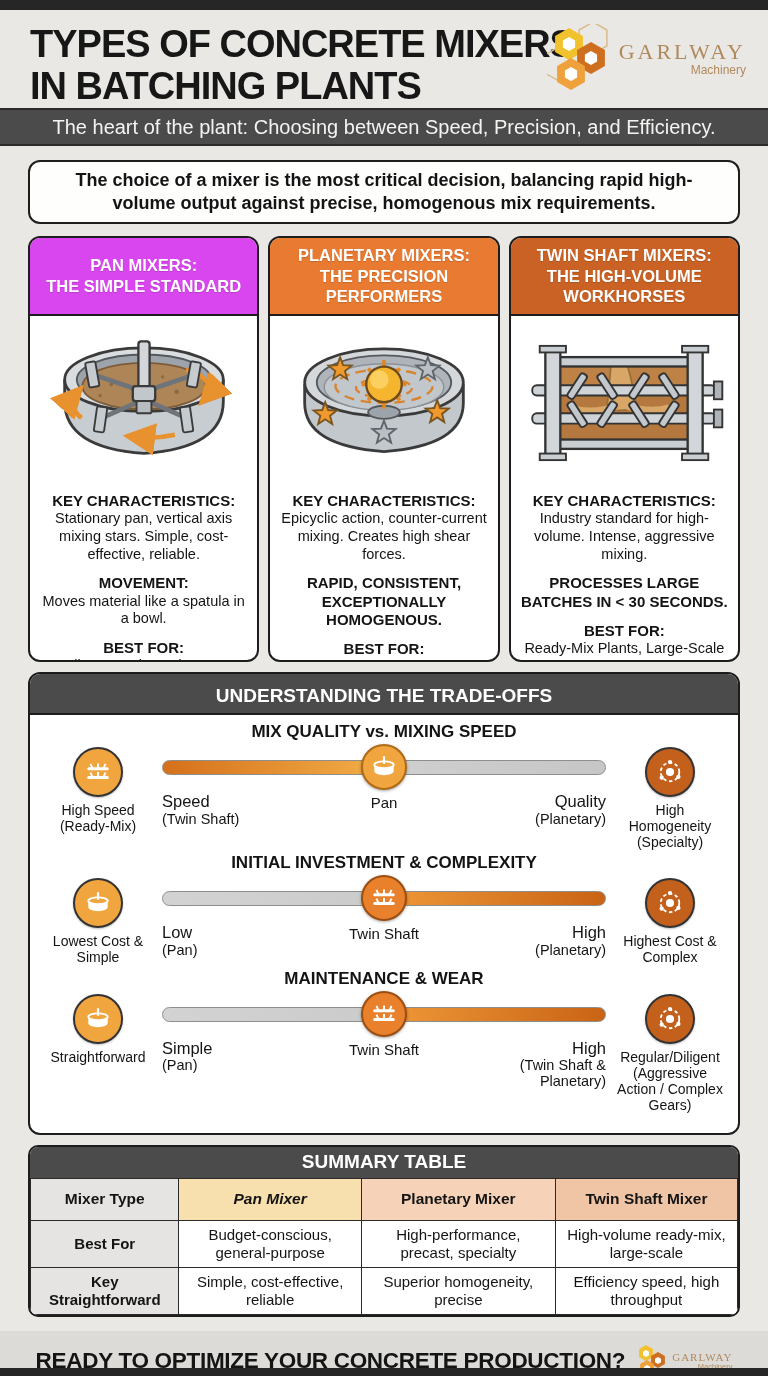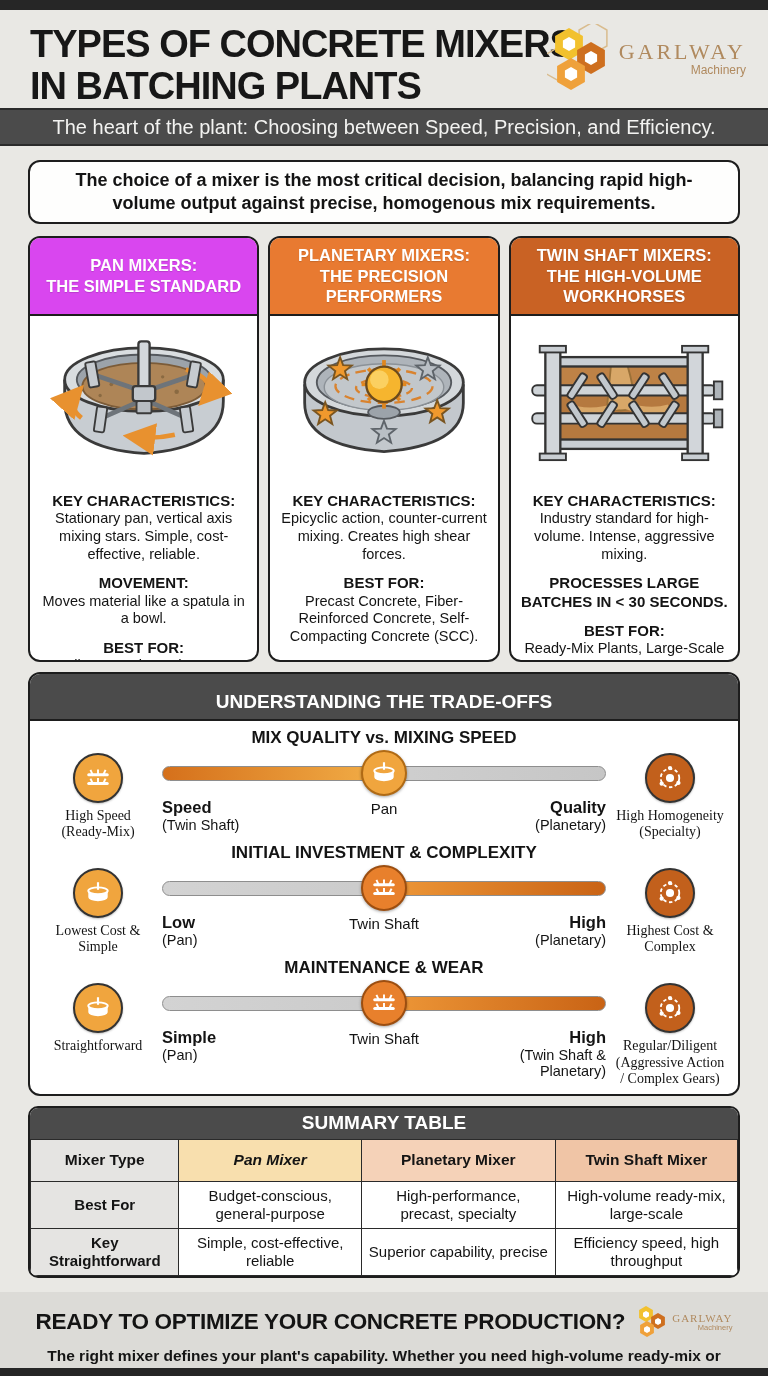--- a/index.html
+++ b/index.html
@@ -46,46 +46,46 @@
   .hdr-amber { background:#d946ef; }
   .hdr-orange { background:#E87A31; }
   .hdr-burnt { background:#C96224; }
   .card-illustration { height:168px; flex:none; display:flex; align-items:center; justify-content:center; padding-top:6px; }
   .card-text { padding:8px 9px 8px; text-align:center; font-size:14.5px; line-height:1.22; }
   .card-section { margin-bottom:11px; }
   .sec-heading { font-weight:bold; font-size:15px; }
 
   
   .tradeoffs { margin:10px 28px 0; background:#fff; border:2px solid #1d1d1d; border-radius:12px; overflow:hidden; }
-  .tradeoffs-header { background:#4B4B4B; color:#fff; font-weight:bold; font-size:19px; text-align:center; padding:17px 0 6px; border-bottom:2px solid #1d1d1d; }
-  .tradeoffs-body { padding:4px 12px 7px; }
+  .tradeoffs-header { background:#4B4B4B; color:#fff; font-weight:bold; font-size:19px; text-align:center; padding:11px 0 6px; border-bottom:2px solid #1d1d1d; }
+  .tradeoffs-body { padding:4px 12px 20px; }
   .slider-title { text-align:center; font-weight:bold; font-size:17px; margin-top:3px; }
   .slider-row { display:flex; align-items:flex-start; }
-  .side-col { width:112px; flex:none; display:flex; flex-direction:column; align-items:center; padding-top:5px;font-family:Liberation Serif, serif; }
+  .side-col { width:112px; flex:none; display:flex; flex-direction:column; align-items:center; padding-top:5px; }
   .icon-circle { width:50px; height:50px; border-radius:50%; border:2px solid #333; display:flex; align-items:center; justify-content:center; flex:none; box-shadow:0 1px 2px rgba(0,0,0,.25); }
   .circ-amber { background:#F0A53E; }
   .circ-burnt { background:#C2601C; }
   .icon-caption { font-size:14px; text-align:center; line-height:1.15; margin-top:5px; }
   .track-zone { flex:1; padding:0 4px; }
   .track-wrap { position:relative; height:50px; }
   .track { position:absolute; left:4px; right:4px; top:18px; height:15px; border-radius:9px; border:1.5px solid #8E8E8E; }
   .fill-left  { background:linear-gradient(to right,#D5701B 0%,#F2AE47 49.5%,#CFCFCF 50.5%,#C6C6C6 100%); }
   .fill-right { background:linear-gradient(to right,#D3D3D3 0%,#CBCBCB 49.5%,#EE9838 50.5%,#C96315 100%); }
   .knob {
     position:absolute; left:50%; top:50%; transform:translate(-50%,-50%);
     width:46px; height:46px; border-radius:50%; display:flex; align-items:center; justify-content:center;
     box-shadow:0 1px 3px rgba(0,0,0,.35);
   }
   .knob-amber { background:#F0A53E; border:2.5px solid #B06A14; }
   .knob-orange { background:#E8802C; border:2.5px solid #9C4E10; }
   .slider-labels { display:flex; align-items:flex-start; }
   .sl-left { flex:1; padding-left:4px; }
   .sl-center { width:140px; flex:none; text-align:center; font-size:15px; padding-top:2px; }
   .sl-right { flex:1; text-align:right; padding-right:4px; }
-  .sl-main { font-weight:bold; font-size:16.5px; line-height:1.12; }
+  .sl-main { font-weight:normal; font-size:16.5px; line-height:1.12; }
   .sl-sub { font-size:14.5px; line-height:1.12; }
 
   
   .summary { margin:10px 28px 0; background:#fff; border:2px solid #1d1d1d; border-radius:10px; overflow:hidden; }
   .summary-header { background:#4B4B4B; color:#fff; font-weight:bold; font-size:19px; text-align:center; padding:4px 0 5px; }
   .summary table { width:100%; border-collapse:collapse; font-size:15px; }
   .summary th, .summary td { border:1.5px solid #2a2a2a; text-align:center; padding:5px 6px; line-height:1.2; }
   .summary th { font-weight:bold; font-size:15.5px; height:42px; }
   .col-label { background:#E5E4E2; font-weight:bold; width:21%; }
   .col-pan { background:#F8DFAE;font-style:italic; }
@@ -231,20 +231,24 @@
           <use href="#star5" transform="translate(152,44)" fill="#B9BFC5" stroke="#5E646A" stroke-width="2"></use>
           <use href="#star5" transform="translate(105,112)" fill="#B9BFC5" stroke="#5E646A" stroke-width="2"></use>
         </svg>
       </div>
       <div class="card-text">
         <div class="card-section">
           <div class="sec-heading">KEY CHARACTERISTICS:</div>
           <div class="sec-body">Epicyclic action, counter-current mixing. Creates high shear forces.</div>
         </div>
         <div class="card-section">
+          <div class="sec-heading">RAPID, CONSISTENT, EXCEPTIONALLY HOMOGENOUS.</div>
+          <div class="sec-body"></div>
+        </div>
+        <div class="card-section">
           <div class="sec-heading">BEST FOR:</div>
           <div class="sec-body">Precast Concrete, Fiber-Reinforced Concrete, Self-Compacting Concrete (SCC).</div>
         </div>
       </div>
     </div>
 
     <div class="card">
       <div class="card-header hdr-burnt">
         <span>TWIN SHAFT MIXERS:</span>
         <span>THE HIGH-VOLUME</span>
@@ -490,21 +494,21 @@
       </tr>
       <tr>
         <td class="col-label">Best For</td>
         <td class="cell">Budget-conscious, general-purpose</td>
         <td class="cell">High-performance, precast, specialty</td>
         <td class="cell">High-volume ready-mix, large-scale</td>
       </tr>
       <tr>
         <td class="col-label">Key Straightforward</td>
         <td class="cell">Simple, cost-effective, reliable</td>
-        <td class="cell">Superior capability, precise</td>
+        <td class="cell">Superior homogeneity, precise</td>
         <td class="cell">Efficiency speed, high throughput</td>
       </tr>
     </tbody>
       </table>
   </div>
 
   <div class="footer">
     <div class="footer-headline-row">
       <span class="footer-headline">READY TO OPTIMIZE YOUR CONCRETE PRODUCTION?</span>
       <span class="mini-logo">

